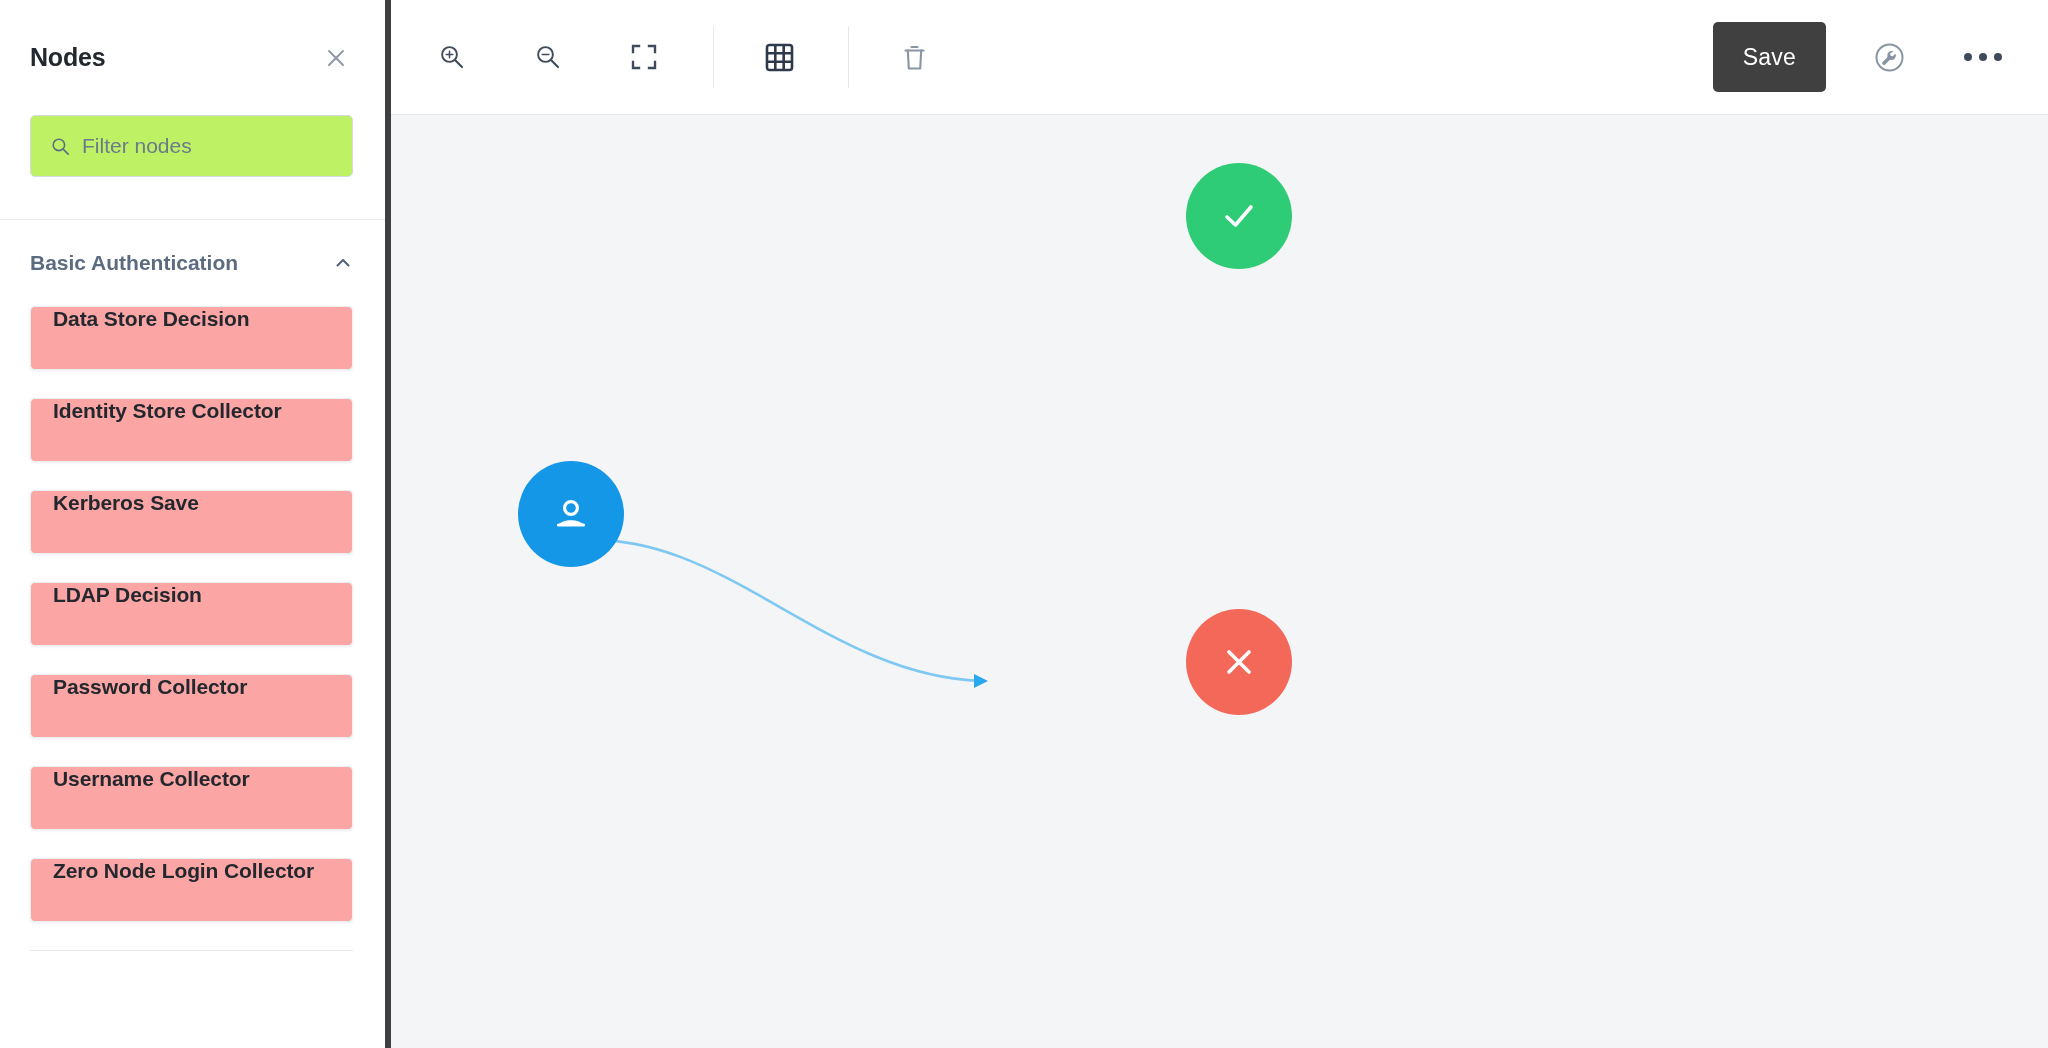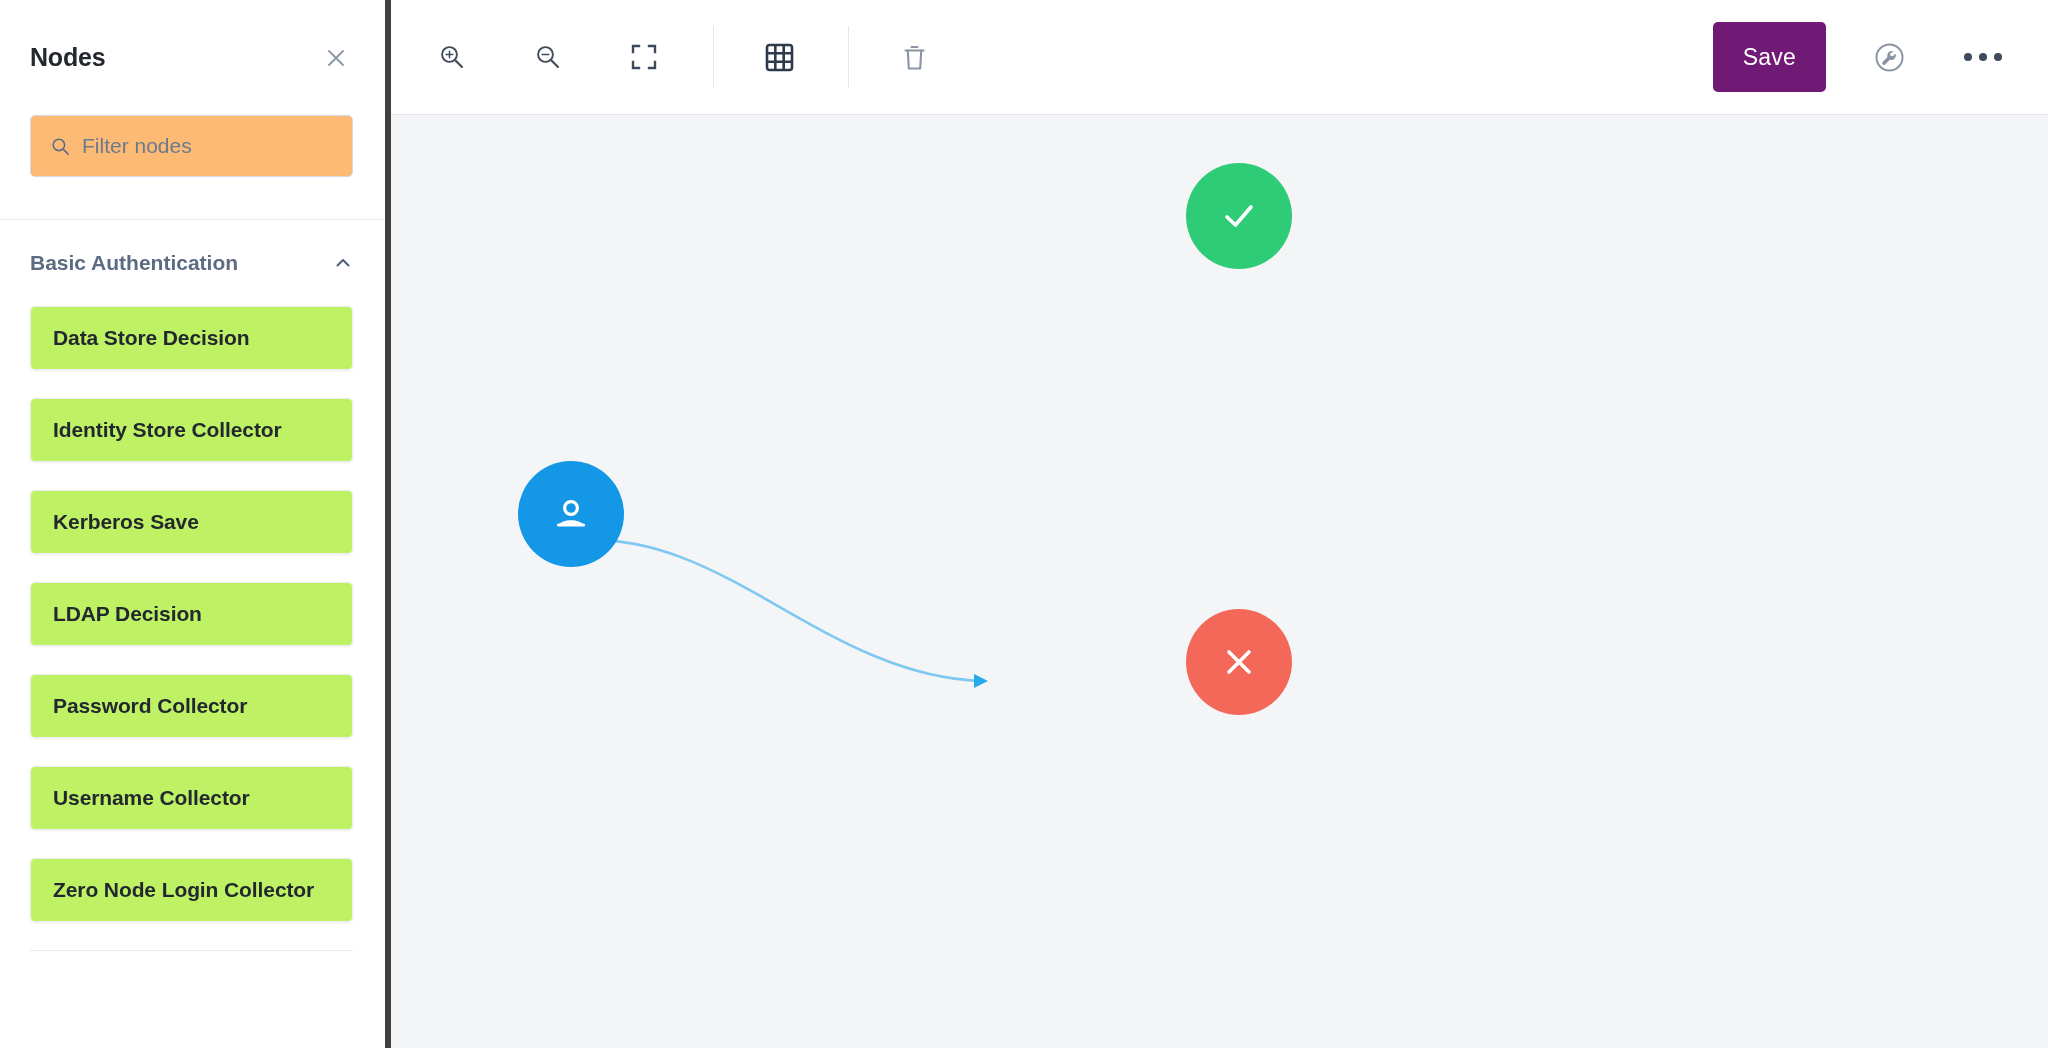--- a/index.html
+++ b/index.html
@@ -39,21 +39,21 @@
   }
   .close-btn svg { display:block; }
 
   .filter-wrap { padding:0 32px 0 30px; }
   .filter-box {
     height:62px;
     border:1px solid #d3dae3;
     border-radius:5px;
     display:flex; align-items:center;
     padding:0 20px;
-    background:#fdba74;
+    background:#bef264;
   }
   .filter-box .search-ico { flex:0 0 auto; display:flex; margin-right:12px; }
   .filter-input {
     border:none; outline:none;
     font-size:21px;
     font-family:"Liberation Sans", sans-serif;
     color:#5e6d82;
     background:transparent;
     width:100%;
   }
@@ -71,25 +71,25 @@
     cursor:pointer;
   }
   .section-label {
     font-size:21px; color:#5b6b80; font-weight:700;
   }
   .section-chevron { margin-left:auto; display:flex; }
 
   .node-list { padding:0 32px 0 30px; }
   .node-card {
     height:64px;
-    background:#bef264;
+    background:#fca5a5;
     border:1px solid #eceef1;
     border-radius:5px;
     box-shadow:0 1px 3px rgba(23,43,77,0.08);
-    display:flex; align-items:center;
+    display:flex; align-items:flex-start;
     padding:0 22px;
     margin-bottom:28px;
     cursor:grab;
   }
   .node-card-label {
     font-size:21px; font-weight:bold; color:#23282e;
     letter-spacing:-0.1px;
   }
   .section-divider-bottom {
     height:1px; background:#e8eaee;
@@ -115,21 +115,21 @@
     margin-right:34px;
   }
   .tool-sep {
     width:1px; height:62px;
     background:#e4e7ec;
     margin:0 34px 0 4px;
   }
   .spacer { flex:1; }
   .save-btn {
     height:70px;
-    background:#701a75;
+    background:#404040;
     color:#fff;
     border:none;
     border-radius:5px;
     font-size:23px;
     font-family:"Liberation Sans", sans-serif;
     padding:0 30px;
     cursor:pointer;
     letter-spacing:0.2px;
   }
   .icon-btn-right {

